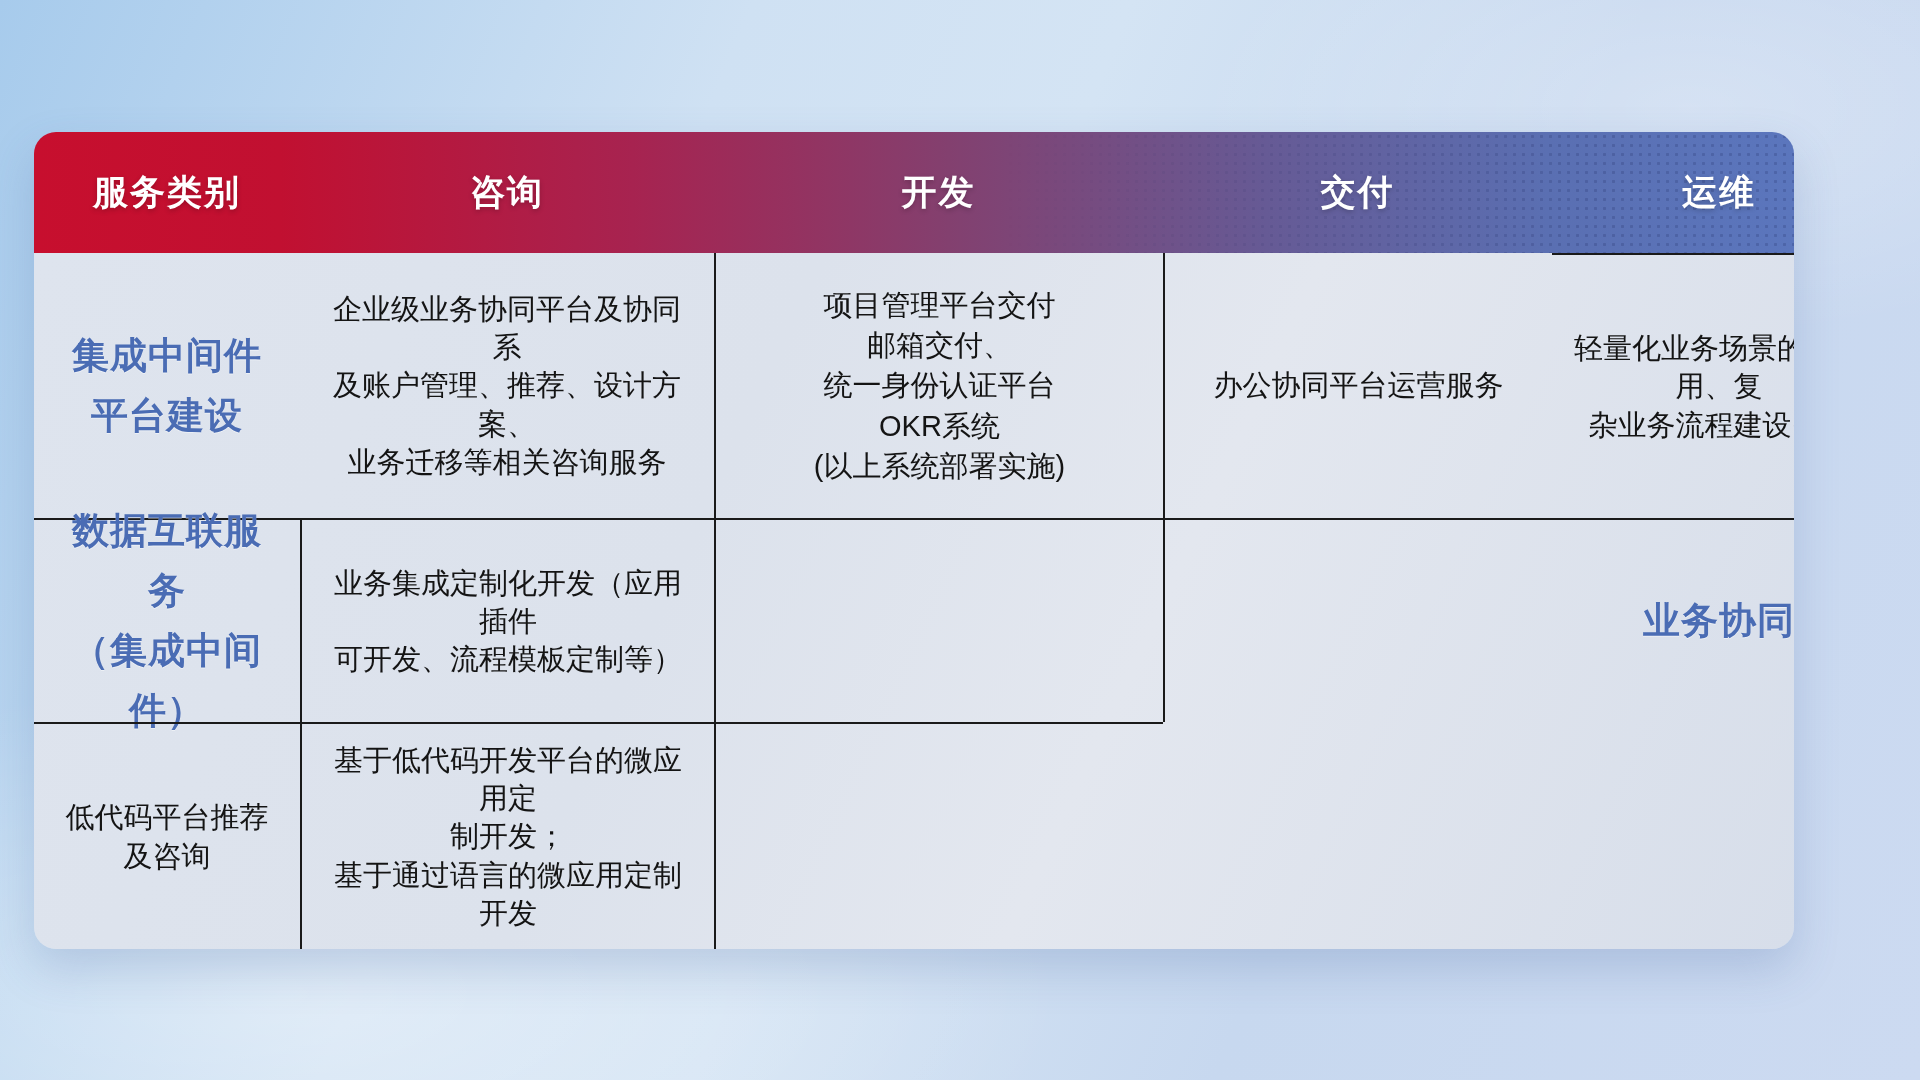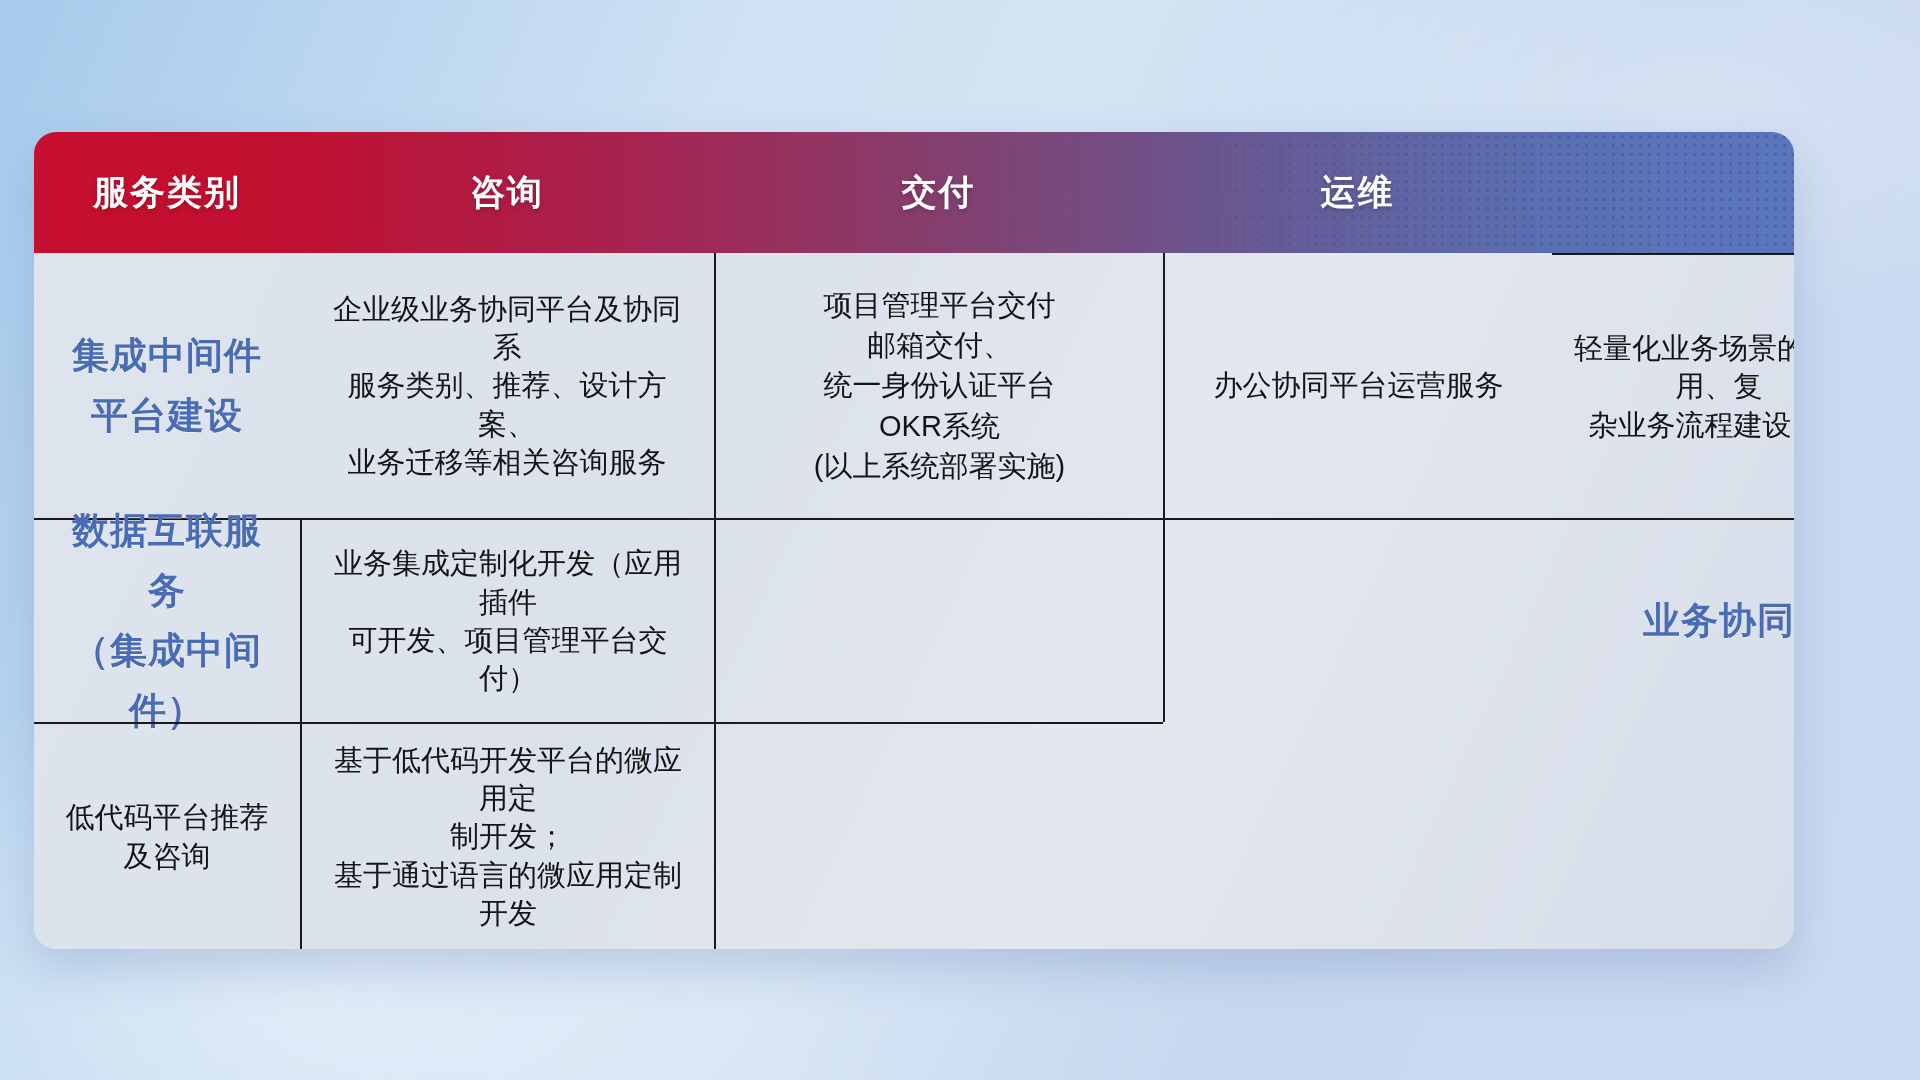--- a/index.html
+++ b/index.html
@@ -81,44 +81,45 @@
 </style>
 </head>
 <body>
 
 <div class="stage">
   <div class="table-wrap">
 
     <div class="thead">
       <div class="th">服务类别</div>
       <div class="th">咨询</div>
+      <div class="th">开发</div>
       <div class="th">交付</div>
       <div class="th">运维</div>
     </div>
 
     <div class="tbody">
 
       <div class="td cat">集成中间件
 平台建设</div>
       <div class="td">企业级业务协同平台及协同系
-服务类别、推荐、设计方案、
+及账户管理、推荐、设计方案、
 业务迁移等相关咨询服务</div>
       <div class="td bl delivery-list">项目管理平台交付
 邮箱交付、
 统一身份认证平台
 OKR系统
 (以上系统部署实施)</div>
       <div class="td bl">办公协同平台运营服务</div>
 
       <div class="td bt">轻量化业务场景的多应用、复
 杂业务流程建设咨询</div>
       <div class="td cat bt">数据互联服务
 （集成中间件）</div>
       <div class="td bl bt">业务集成定制化开发（应用插件
-可开发、项目管理平台交付）</div>
+可开发、流程模板定制等）</div>
       <div class="td bl bt"></div>
       <div class="td bl bt"></div>
 
       <div class="td cat bt">业务协同</div>
       <div class="td bt">低代码平台推荐及咨询</div>
       <div class="td bl bt">基于低代码开发平台的微应用定
 制开发；
 基于通过语言的微应用定制开发</div>
       <div class="td bl bt"></div>
     </div>

